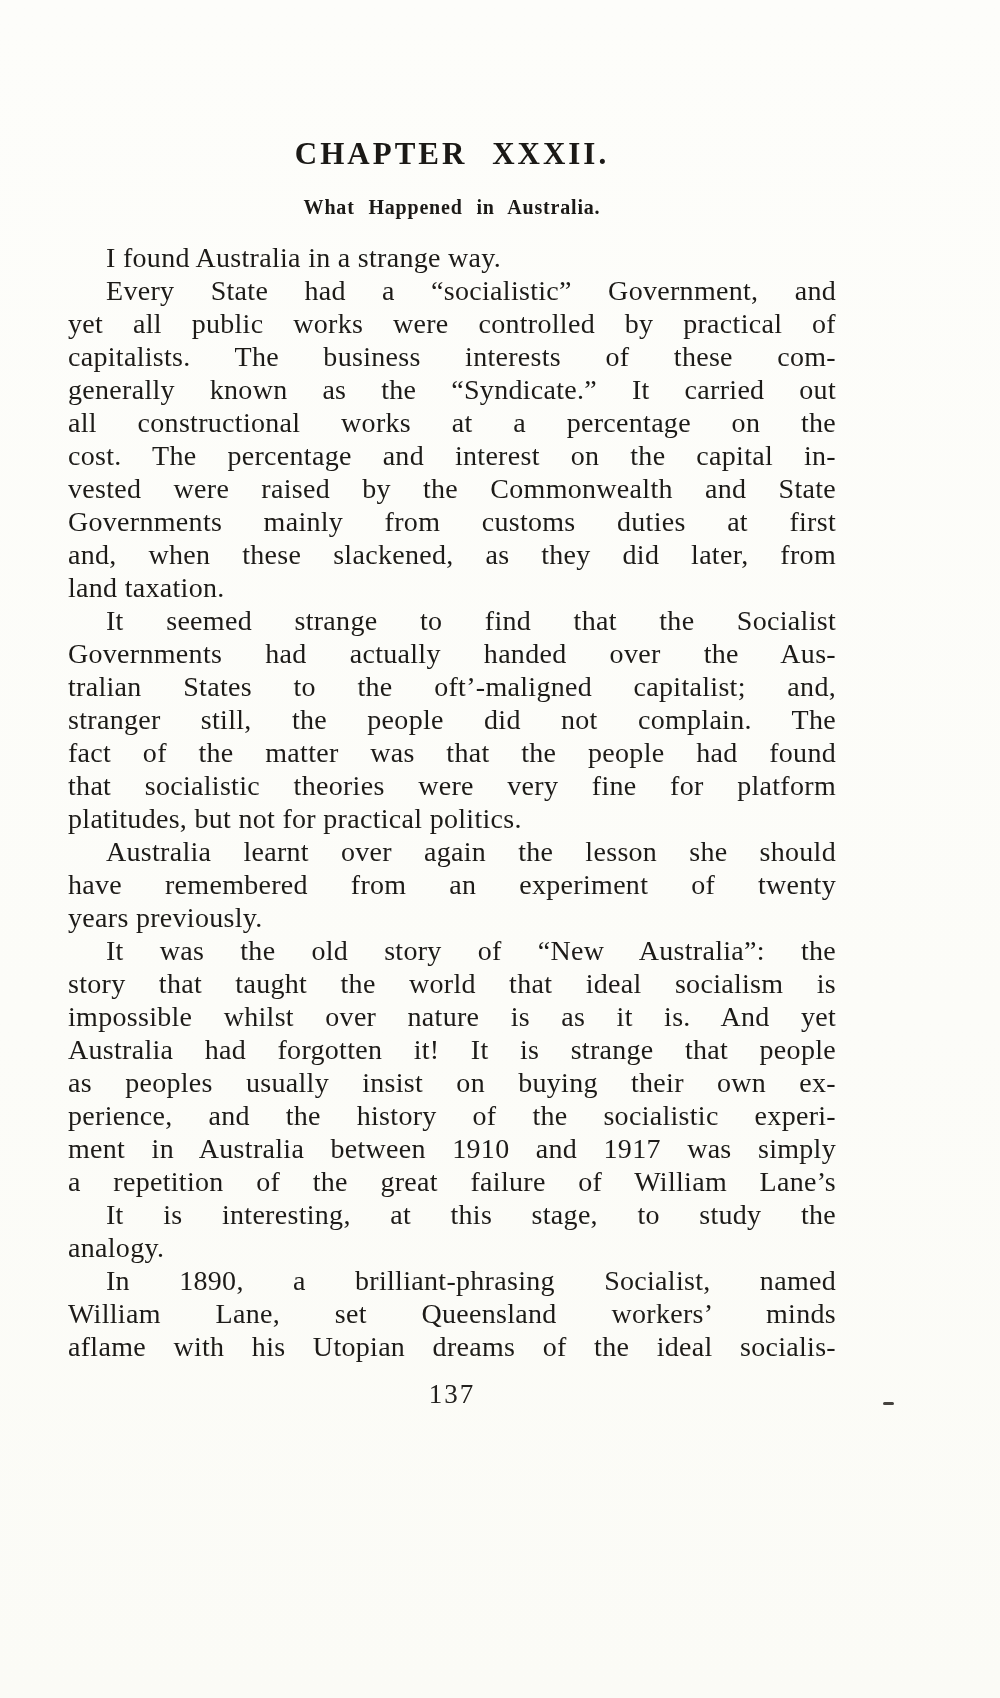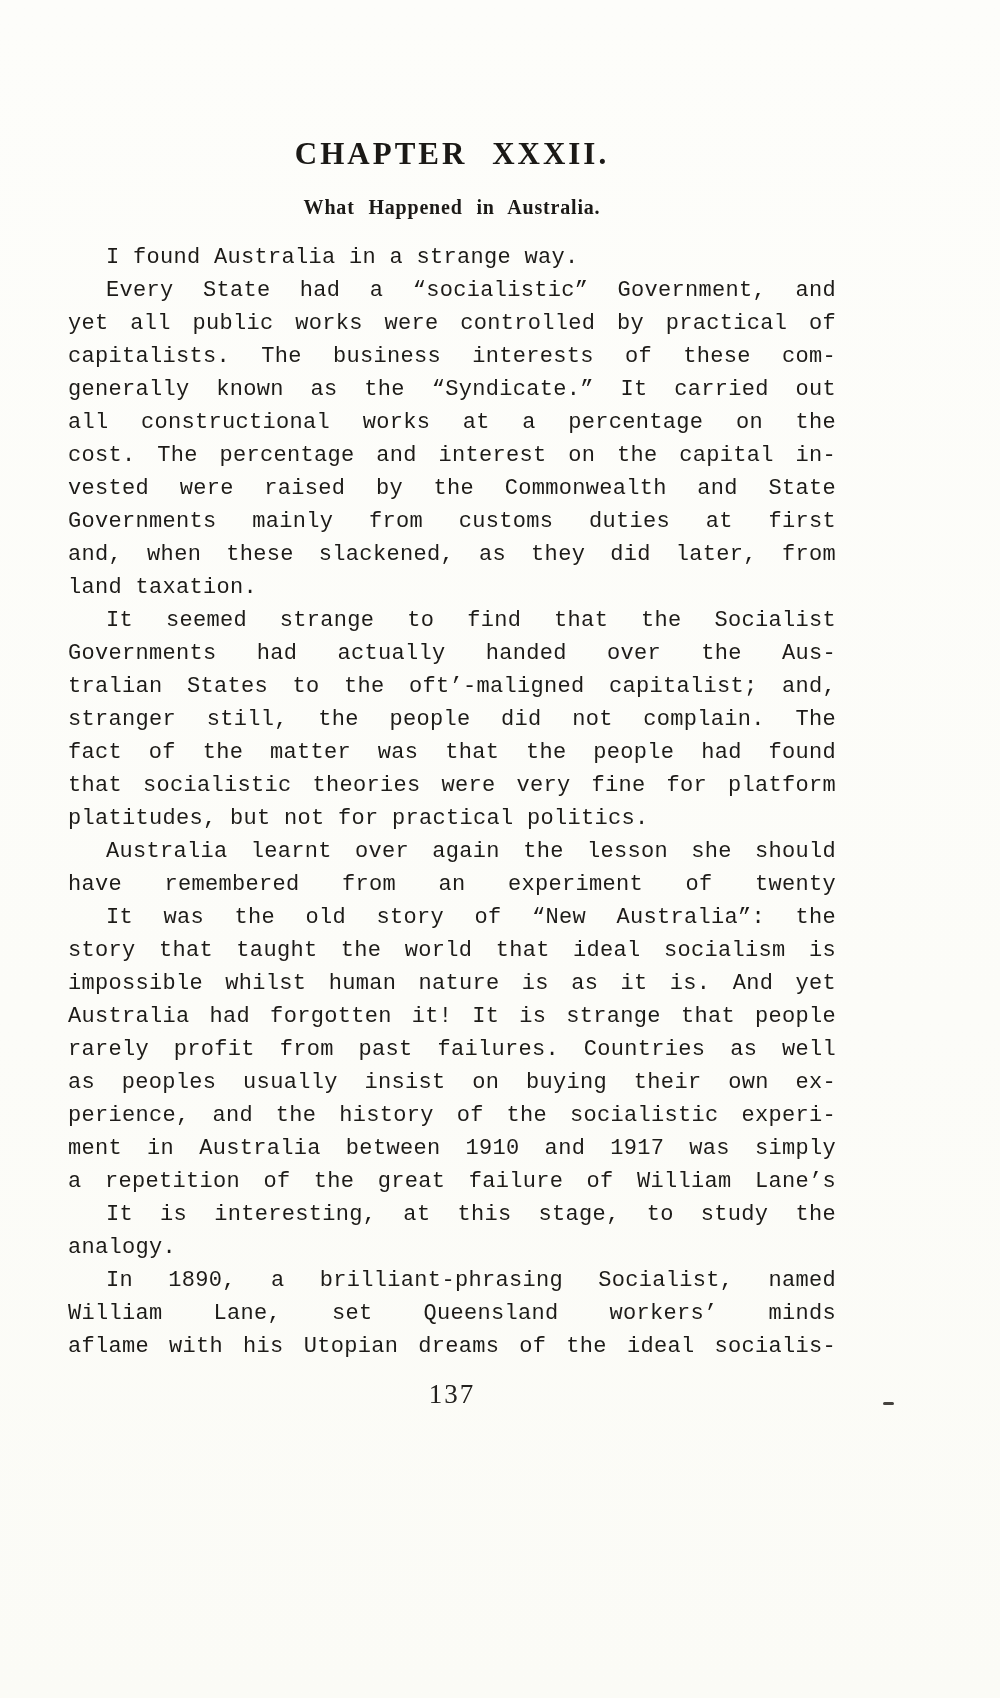--- a/index.html
+++ b/index.html
@@ -37,28 +37,27 @@
     margin: 0 0 22px 0;
     font-size: 20px;
     font-weight: 700;
     text-align: center;
     letter-spacing: 0.8px;
     word-spacing: 8px;
     color: #1b1916;
   }
   .body-text { width: 768px; }
   .line {
-    font-size: 22px;
+    font-size: 28px;
     line-height: 33px;
     height: 33px;
     letter-spacing: 0.3px;
     text-align: justify;
     text-align-last: justify;
     white-space: normal;
-    font-family: Liberation Mono, monospace;
   }
   .line.indent { text-indent: 38px; }
   .line.last {
     text-align: left;
     text-align-last: left;
   }
   .page-number {
     margin-top: 16px;
     text-align: center;
     font-size: 27px;
@@ -102,26 +101,26 @@
       <div class="line indent">It seemed strange to find that the Socialist</div>
       <div class="line">Governments had actually handed over the Aus-</div>
       <div class="line">tralian States to the oft’-maligned capitalist; and,</div>
       <div class="line">stranger still, the people did not complain.  The</div>
       <div class="line">fact of the matter was that the people had found</div>
       <div class="line">that socialistic theories were very fine for platform</div>
       <div class="line last">platitudes, but not for practical politics.</div>
 
       <div class="line indent">Australia learnt over again the lesson she should</div>
       <div class="line">have remembered from an experiment of twenty</div>
+      <div class="line last">years previously.</div>
 
       <div class="line indent">It was the old story of “New Australia”: the</div>
       <div class="line">story that taught the world that ideal socialism is</div>
-      <div class="line">impossible whilst human nature is as it is.  And yet</div>
+      <div class="line">impossible whilst over nature is as it is.  And yet</div>
       <div class="line">Australia had forgotten it! It is strange that people</div>
-      <div class="line">rarely profit from past failures.  Countries as well</div>
       <div class="line">as peoples usually insist on buying their own ex-</div>
       <div class="line">perience, and the history of the socialistic experi-</div>
       <div class="line">ment in Australia between 1910 and 1917 was simply</div>
       <div class="line">a repetition of the great failure of William Lane’s</div>
 
       <div class="line indent">It is interesting, at this stage, to study the</div>
       <div class="line last">analogy.</div>
 
       <div class="line indent">In 1890, a brilliant-phrasing Socialist, named</div>
       <div class="line">William Lane, set Queensland workers’ minds</div>

